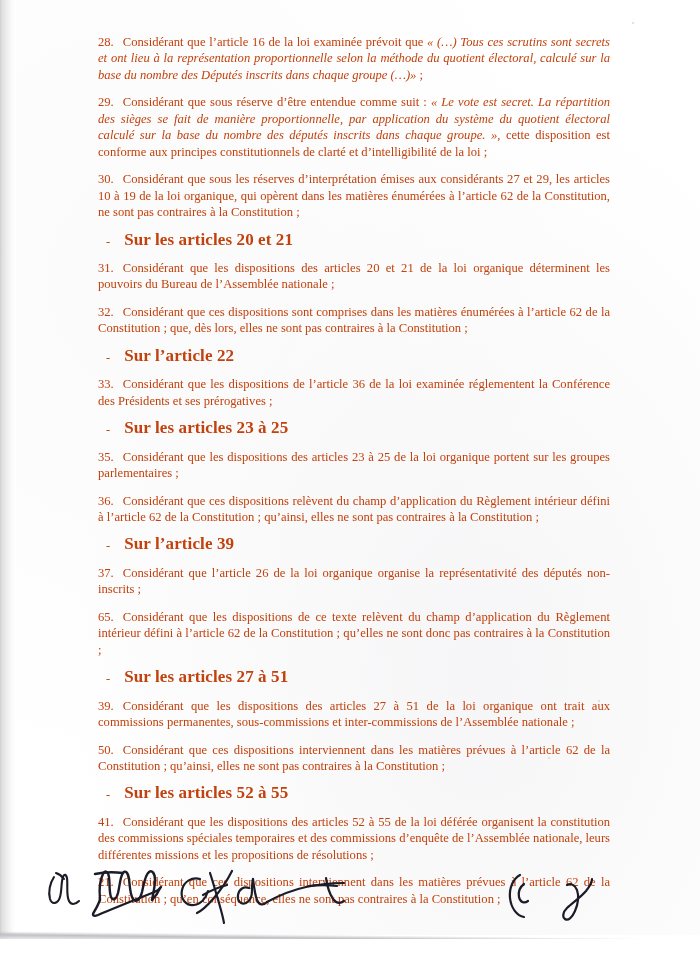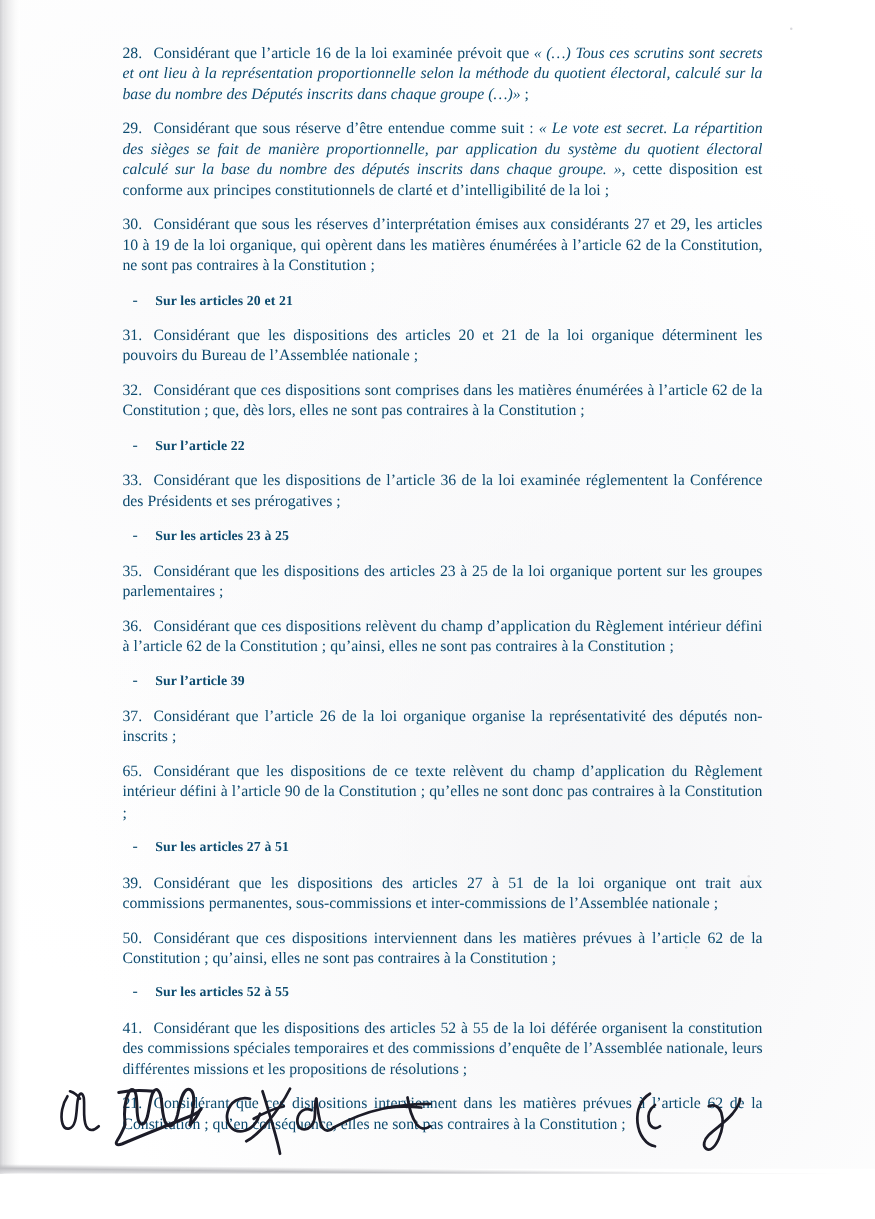--- a/index.html
+++ b/index.html
@@ -9,21 +9,21 @@
     background: #ffffff;
   }
 
   .page {
     position: relative;
     width: 700px;
     height: 939px;
     background: #ffffff;
     overflow: hidden;
     font-family: "Liberation Serif", "DejaVu Serif", serif;
-    color: #0c4a6e;
+    color: #c2410c;
     box-sizing: border-box;
   }
 
   
   .scan-left-shadow {
     position: absolute;
     left: 0; top: 0;
     width: 16px; height: 940px;
     background: linear-gradient(to right,
                 #d8d8da 0%, #eeeeef 42%, #fbfbfb 78%, #ffffff 100%);
@@ -102,21 +102,21 @@
     display: flex;
     align-items: baseline;
     gap: 14px;
   }
   .heading .dash {
     font-weight: 400;
     font-size: 12.6px;
   }
   .heading .htxt {
     font-weight: bold;
-    font-size: 11px;
+    font-size: 17px;
     letter-spacing: 0.1px;
   }
 
   
   .doc-body {
     filter: blur(0.11px);
   }
 
   
   .sig-layer {
@@ -160,21 +160,21 @@
         <span class="dash">-</span>
         <span class="htxt">Sur les articles 23 à 25</span>
       </div>
       <p class="para"><span class="num">35.</span><span class="gap-wide"></span><span>Considérant que les dispositions des articles 23 à 25 de la loi organique portent sur les groupes parlementaires ;</span></p>
       <p class="para"><span class="num">36.</span><span class="gap-wide"></span><span>Considérant que ces dispositions relèvent du champ d’application du Règlement intérieur défini à l’article 62 de la Constitution ; qu’ainsi, elles ne sont pas contraires à la Constitution ;</span></p>
       <div class="heading">
         <span class="dash">-</span>
         <span class="htxt">Sur l’article 39</span>
       </div>
       <p class="para"><span class="num">37.</span><span class="gap-wide"></span><span>Considérant que l’article 26 de la loi organique organise la représentativité des députés non-inscrits ;</span></p>
-      <p class="para"><span class="num">65.</span><span class="gap-wide"></span><span>Considérant que les dispositions de ce texte relèvent du champ d’application du Règlement intérieur défini à l’article 90 de la Constitution ; qu’elles ne sont donc pas contraires à la Constitution ;</span></p>
+      <p class="para"><span class="num">65.</span><span class="gap-wide"></span><span>Considérant que les dispositions de ce texte relèvent du champ d’application du Règlement intérieur défini à l’article 62 de la Constitution ; qu’elles ne sont donc pas contraires à la Constitution ;</span></p>
       <div class="heading">
         <span class="dash">-</span>
         <span class="htxt">Sur les articles 27 à 51</span>
       </div>
       <p class="para"><span class="num">39.</span><span class="gap-wide"></span><span>Considérant que les dispositions des articles 27 à 51 de la loi organique ont trait aux commissions permanentes, sous-commissions et inter-commissions de l’Assemblée nationale ;</span></p>
       <p class="para"><span class="num">50.</span><span class="gap-wide"></span><span>Considérant que ces dispositions interviennent dans les matières prévues à l’article 62 de la Constitution ; qu’ainsi, elles ne sont pas contraires à la Constitution ;</span></p>
       <div class="heading">
         <span class="dash">-</span>
         <span class="htxt">Sur les articles 52 à 55</span>
       </div>

